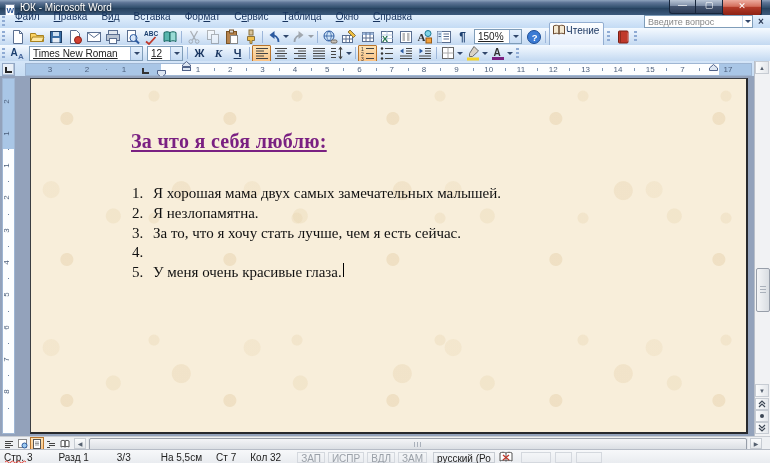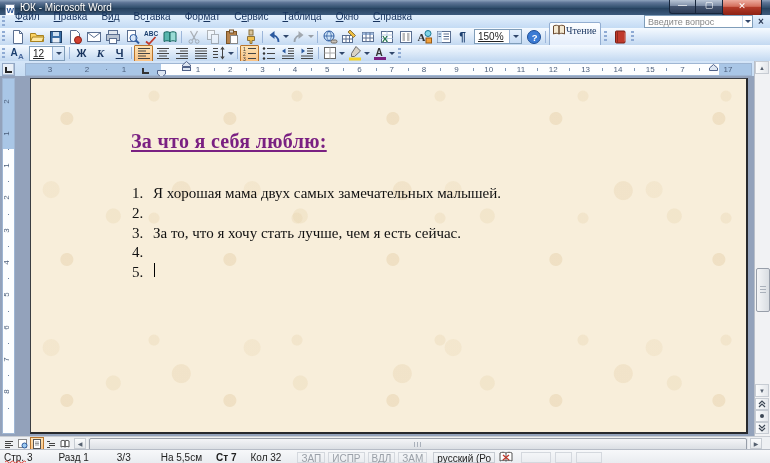--- a/index.html
+++ b/index.html
@@ -54,21 +54,21 @@
   .g-underline{text-decoration:underline;font-weight:bold;}
   .g-pilcrow{color:#1a3e6e;font-weight:bold;font-size:12px;}
   .ddcaret{width:0;height:0;border-left:3px solid transparent;border-right:3px solid transparent;
     border-top:3px solid #31476b;margin-left:1px;}
   .combo{height:13px;background:#fff;border:1px solid #7f9db9;display:flex;align-items:center;
     margin:0 2px;font-size:10px;color:#222;}
   .combo .combo-text{flex:1;padding-left:3px;white-space:nowrap;overflow:hidden;text-decoration:underline;}
   .combo .combo-arrow{width:11px;height:13px;display:flex;align-items:center;justify-content:center;
     background:linear-gradient(180deg,#e7f1fc,#c6dbf3);border-left:1px solid #9ab4d6;}
   .labelbtn{height:15px;display:flex;align-items:center;border:1px solid #93aed1;border-radius:2px;
-    background:linear-gradient(180deg,#fdfeff,#dfeafa);padding:0 4px 13px 2px;font-size:10px;color:#17335e;margin:0 1px;font-family:Liberation Serif, serif;}
+    background:linear-gradient(180deg,#fdfeff,#dfeafa);padding:0 4px 13px 2px;font-size:10px;color:#17335e;margin:0 1px;}
   .labelbtn .ticon{width:14px;}
   
   .rulerrow{position:absolute;left:0;top:61px;width:770px;height:15px;
     background:linear-gradient(180deg,#d4e5f8,#c6dcf3);}
   .tabsel{position:absolute;left:2px;top:2px;width:11px;height:11px;background:#e9eff7;
     border:1px solid #93a7c4;box-shadow:inset -1px -1px 0 #b7c6da;}
   .tabsel:before{content:"";position:absolute;left:2px;top:3px;width:5px;height:4px;
     border-left:2px solid #222;border-bottom:2px solid #222;}
   .hruler{position:absolute;left:25px;top:2px;width:725px;height:11px;background:#fdfeff;
     border:1px solid #9fb6d3;}
@@ -135,21 +135,21 @@
     background:linear-gradient(180deg,#f7f8fa,#e8ebef);border-top:1px solid #b6bcc6;
     display:flex;align-items:center;font-size:10px;color:#222;}
   .sfield{white-space:nowrap;position:relative;}
   .sdim{color:#9aa0a8;}
   .sbox{border:1px solid #d4d8de;padding:0 3px;height:11px;line-height:11px;box-sizing:border-box;}
   .squig{position:absolute;left:1px;bottom:-2px;}
   [data-name="page-indicator"]{margin-left:4px;}
   [data-name="section-indicator"]{margin-left:26px;}
   [data-name="page-count-indicator"]{margin-left:28px;}
   [data-name="position-indicator"]{margin-left:30px;}
-  [data-name="line-indicator"]{margin-left:14px;font-weight:bold;}
+  [data-name="line-indicator"]{margin-left:14px;}
   [data-name="column-indicator"]{margin-left:14px;}
   [data-name="record-mode"]{margin-left:16px;}
   [data-name="track-changes-mode"],[data-name="extend-selection-mode"],[data-name="overtype-mode"]{margin-left:3px;}
   [data-name="language-indicator"]{margin-left:6px;border-color:#c7ccd3;}
   [data-name="spelling-status"]{margin-left:4px;display:flex;align-items:center;}
   [data-name="status-cell-1"]{margin-left:8px;width:30px;}
   [data-name="status-cell-2"]{margin-left:4px;width:17px;}
   [data-name="status-cell-3"]{margin-left:4px;width:26px;}
 </style>
 </head>
@@ -434,20 +434,26 @@
       <div class="tgrip" data-name="toolbar-grip"></div>
     </div>
   <div class="toolbar fmt" id="fmt-toolbar" data-name="formatting-toolbar">
       <div class="tgrip" data-name="toolbar-grip"></div>
       <div class="tbtn" data-name="styles-and-formatting-button">
         <span class="ticon" data-name="styles-and-formatting-icon">
           <svg width="16" height="16" viewBox="0 0 16 16">
             <text x="0.5" y="11" font-size="10" font-weight="bold" fill="#1a3e6e" font-family="Liberation Sans,sans-serif">А</text>
             <text x="8" y="13.5" font-size="8" font-weight="bold" fill="#4a6a9e" font-family="Liberation Sans,sans-serif">А</text>
           </svg>
+        </span>
+      </div>
+      <div class="combo" data-name="font-combo" style="width: 112px;">
+        <span class="combo-text" data-name="font-combo-value">Times New Roman</span>
+        <span class="combo-arrow" data-name="font-combo-dropdown">
+          <span class="ddcaret" data-name="chevron-down-icon"></span>
         </span>
       </div>
       <div class="combo" data-name="font-size-combo" style="width: 34px;">
         <span class="combo-text" data-name="font-size-combo-value">12</span>
         <span class="combo-arrow" data-name="font-size-combo-dropdown">
           <span class="ddcaret" data-name="chevron-down-icon"></span>
         </span>
       </div>
       <div class="tsep" data-name="toolbar-separator"></div>
       <div class="tbtn" data-name="bold-button">
@@ -650,30 +656,32 @@
       </div>
     <div class="page" data-name="document-page">
       <h1 class="heading" data-name="document-heading" style="color: rgb(122, 32, 130);">За что я себя люблю:</h1>
       <div class="doclist" id="doc-list" data-name="numbered-list">
           <div class="dli" data-name="list-item">
             <span class="num" data-name="list-item-number">1.</span>
             <span class="txt" data-name="list-item-text">Я хорошая мама двух самых замечательных малышей.</span>
           </div>
           <div class="dli" data-name="list-item">
             <span class="num" data-name="list-item-number">2.</span>
+            <span class="txt" data-name="list-item-text">Я незлопамятна.</span>
           </div>
           <div class="dli" data-name="list-item">
             <span class="num" data-name="list-item-number">3.</span>
             <span class="txt" data-name="list-item-text">За то, что я хочу стать лучше, чем я есть сейчас.</span>
           </div>
           <div class="dli" data-name="list-item">
             <span class="num" data-name="list-item-number">4.</span>
           </div>
           <div class="dli" data-name="list-item">
             <span class="num" data-name="list-item-number">5.</span>
+            <span class="txt" data-name="list-item-text">У меня очень красивые глаза.</span>
             <span class="cursor" data-name="text-cursor"></span>
           </div>
         </div>
     </div>
   </div>
 
   <div class="vscroll" data-name="vertical-scrollbar">
     <div class="vsbtn vs-up" data-name="scroll-up-button">▲</div>
     <div class="vthumb" data-name="vertical-scrollbar-thumb"></div>
     <div class="vsbtn vs-down" data-name="scroll-down-button">▼</div>

